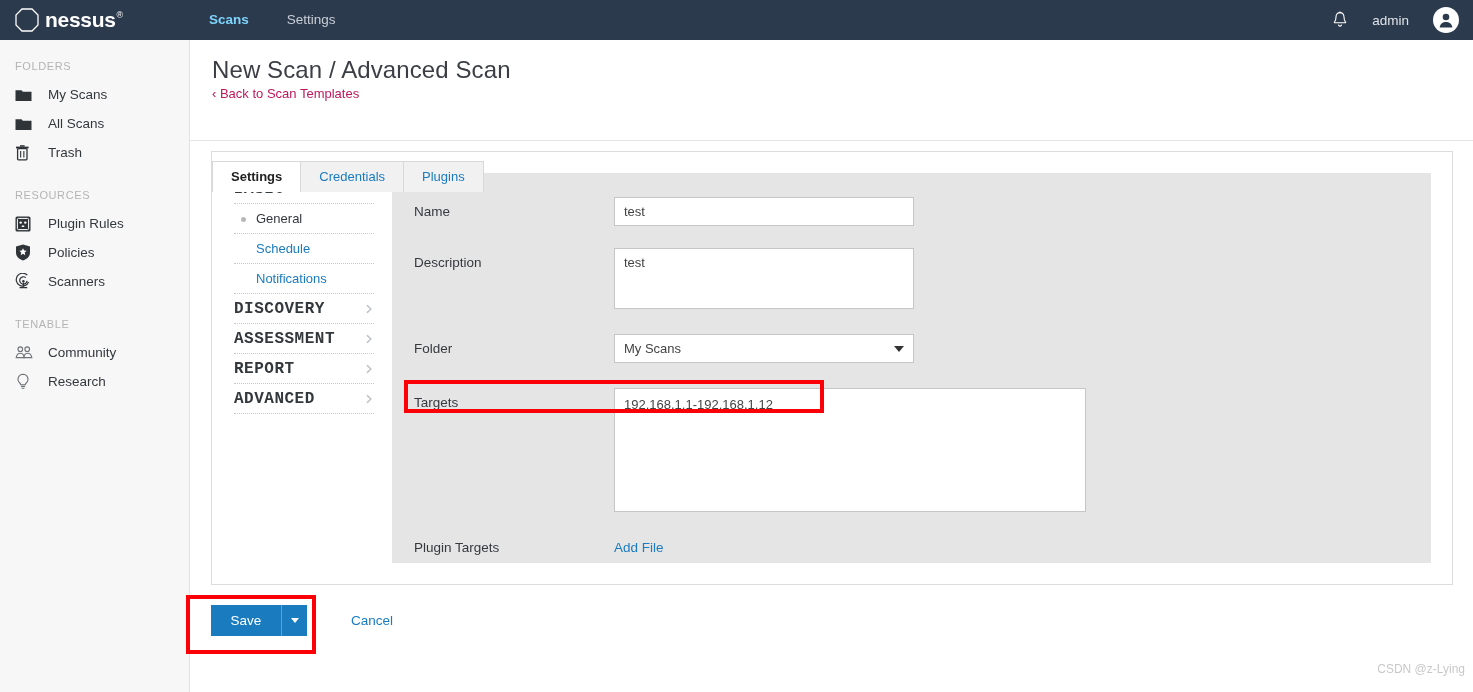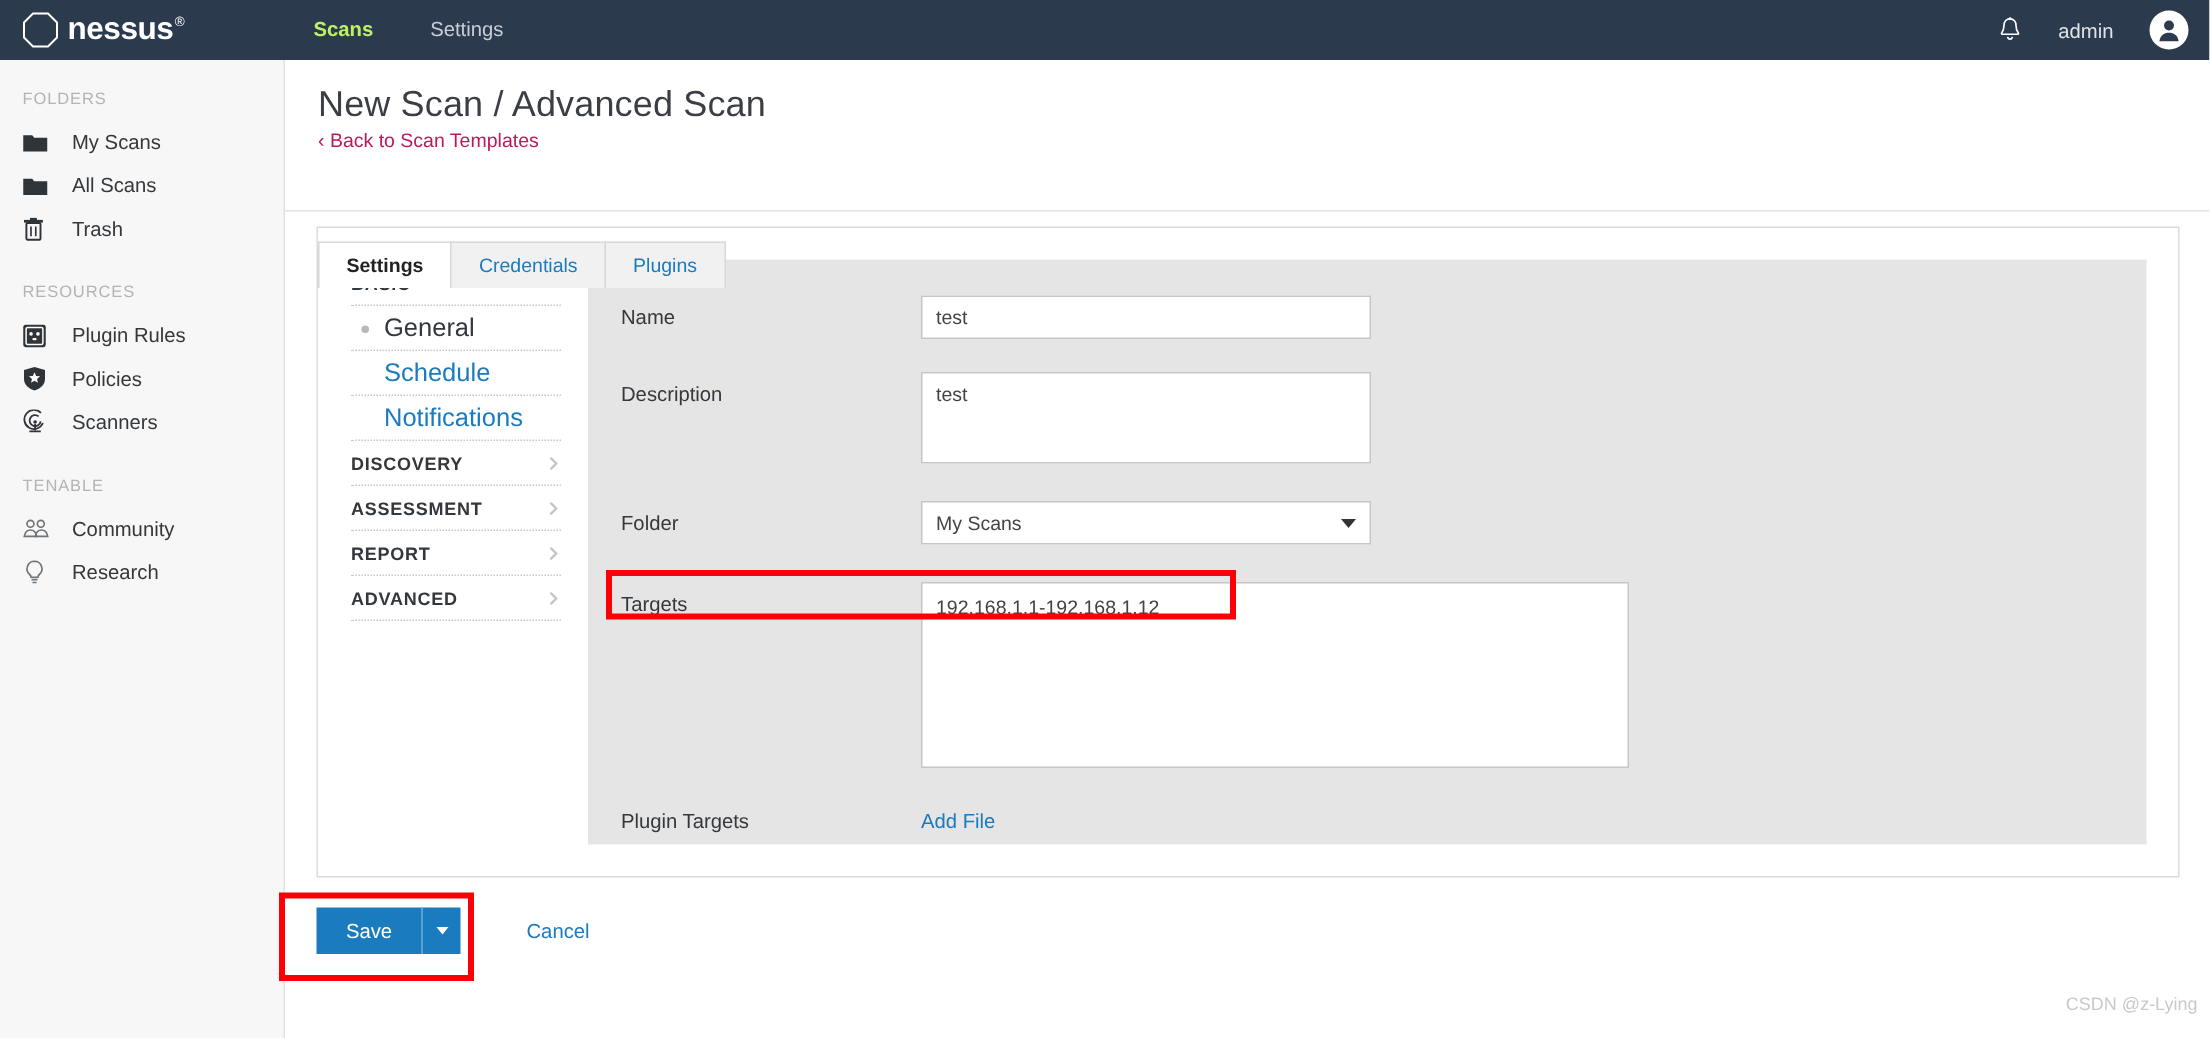--- a/index.html
+++ b/index.html
@@ -36,21 +36,21 @@
     position: relative;
   }
   .brand-text .reg {
     font-size: 9px; position: relative; top: -9px; left: 1px; font-weight: normal;
   }
   .topnav { display: flex; align-items: center; height: 40px; }
   .topnav-item {
     color: #c9ced6; font-size: 13.5px;
     padding: 0 19px; line-height: 40px; cursor: pointer;
   }
-  .topnav-item.active { color: #bef264; font-weight: bold; }
+  .topnav-item.active { color: #7dd3fc; font-weight: bold; }
   .topright {
     margin-left: auto; display: flex; align-items: center;
     height: 40px; padding-right: 14px; gap: 24px;
   }
   .bell-icon { width: 16px; height: 18px; display: block; }
   .admin-label { color: #dfe3e8; font-size: 13.5px; }
   .avatar {
     width: 26px; height: 26px; border-radius: 50%;
     background: #ffffff; display: flex; align-items: center; justify-content: center;
   }
@@ -125,24 +125,24 @@
   .settings-nav {
     width: 180px; flex: 0 0 180px;
     padding: 22px 18px 0 22px;
     background: #ffffff;
   }
   .snav-row {
     display: flex; align-items: center; justify-content: space-between;
     height: 30px; border-bottom: 1px dotted #c8c8c8; cursor: pointer;
   }
   .snav-row.section .snav-text {
-    font-size: 12px; font-weight: bold; color: #33383d; letter-spacing: 0.5px;
+    font-size: 16px; font-weight: bold; color: #33383d; letter-spacing: 0.5px; font-family: Liberation Mono, monospace;
   }
   .snav-row.sub { padding-left: 0; }
-  .snav-row.sub .snav-text { font-size: 17px; color: #1a7bbf; padding-left: 22px; text-align: center; }
+  .snav-row.sub .snav-text { font-size: 13px; color: #1a7bbf; padding-left: 22px; text-align: center; }
   .snav-row.sub.active .snav-text { color: #33383d; }
   .snav-dot {
     position: absolute; width: 5px; height: 5px; border-radius: 50%;
     background: #b8b8b8; margin-left: 7px;
   }
   .snav-sub-wrap { position: relative; }
   .chev { width: 10px; height: 10px; display: block; }
 
   
   .form-panel {

